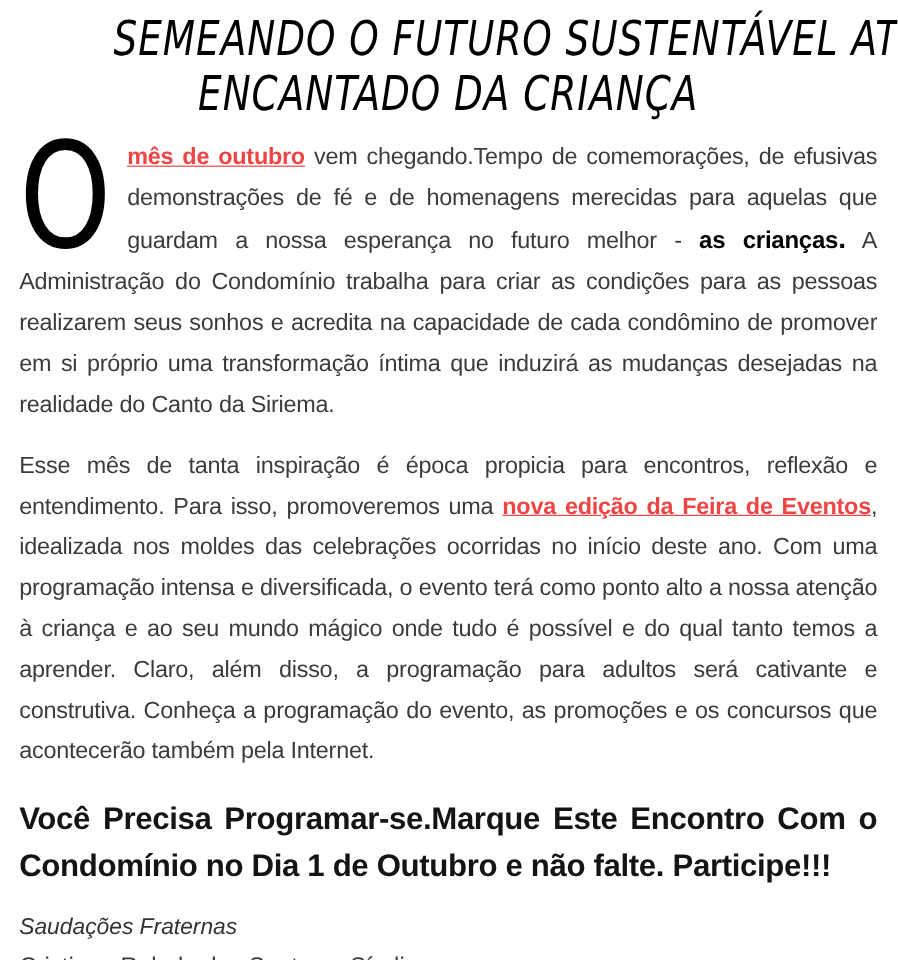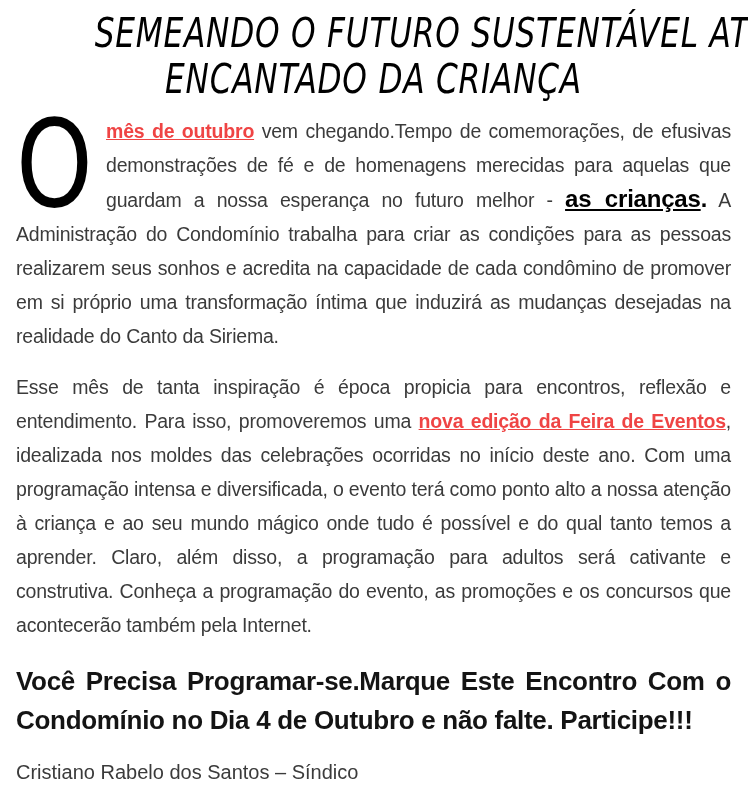--- a/index.html
+++ b/index.html
@@ -57,22 +57,21 @@
     transform-origin: left center;
   }
   .seg.normal { }
   .seg.bold-underline {
     font-weight: bold;
     text-decoration: underline;
     color: #ef4444;
   }
   .seg.bold-underline-large {
     font-weight: bold;
-    text-decoration: underline;
-    font-size: 24px;
+    font-size: 20px;
     color: #000000;
   }
   .seg.bold-large {
     font-weight: bold;
     font-size: 23.5px;
     color: #000000;
   }
   
   .cta {
     margin: 20px 0 18px 0;
@@ -105,17 +104,18 @@
 
   <h1 class="doc-title">
     <span class="title-line">SEMEANDO O FUTURO SUSTENTÁVEL ATRAVÉS DO MUNDO</span>
     <span class="title-line">ENCANTADO DA CRIANÇA</span>
   </h1>
 
   <p class="body-par"><span class="dropcap">O</span><span class="seg bold-underline">mês de outubro</span><span class="seg normal"> vem chegando.Tempo de comemorações, de efusivas demonstrações de fé e de homenagens merecidas para aquelas que guardam a nossa esperança no futuro melhor - </span><span class="seg bold-underline-large">as crianças</span><span class="seg bold-large">.</span><span class="seg normal"> A Administração do Condomínio trabalha para criar as condições para as pessoas realizarem seus sonhos e acredita na capacidade de cada condômino de promover em si próprio uma transformação íntima que induzirá as mudanças desejadas na realidade do Canto da Siriema.</span></p>
 
   <p class="body-par"><span class="seg normal">Esse mês de tanta inspiração é época propicia para encontros, reflexão e entendimento. Para isso, promoveremos uma </span><span class="seg bold-underline">nova edição da Feira de Eventos</span><span class="seg normal">, idealizada nos moldes das celebrações ocorridas no início deste ano. Com uma programação intensa e diversificada, o evento terá como ponto alto a nossa atenção à criança e ao seu mundo mágico onde tudo é possível e do qual tanto temos a aprender. Claro, além disso, a programação para adultos será cativante e construtiva. Conheça a programação do evento, as promoções e os concursos que acontecerão também pela Internet.</span></p>
 
-  <h2 class="cta">Você Precisa Programar-se.Marque Este Encontro Com o Condomínio no Dia 4 de Outubro e não falte. Participe!!!</h2>
+  <h2 class="cta">Você Precisa Programar-se.Marque Este Encontro Com o Condomínio no Dia 1 de Outubro e não falte. Participe!!!</h2>
 
+  <p class="salutation">Saudações Fraternas</p>
   <p class="signer">Cristiano Rabelo dos Santos – Síndico</p>
 
 </div>
 
 </body></html>

